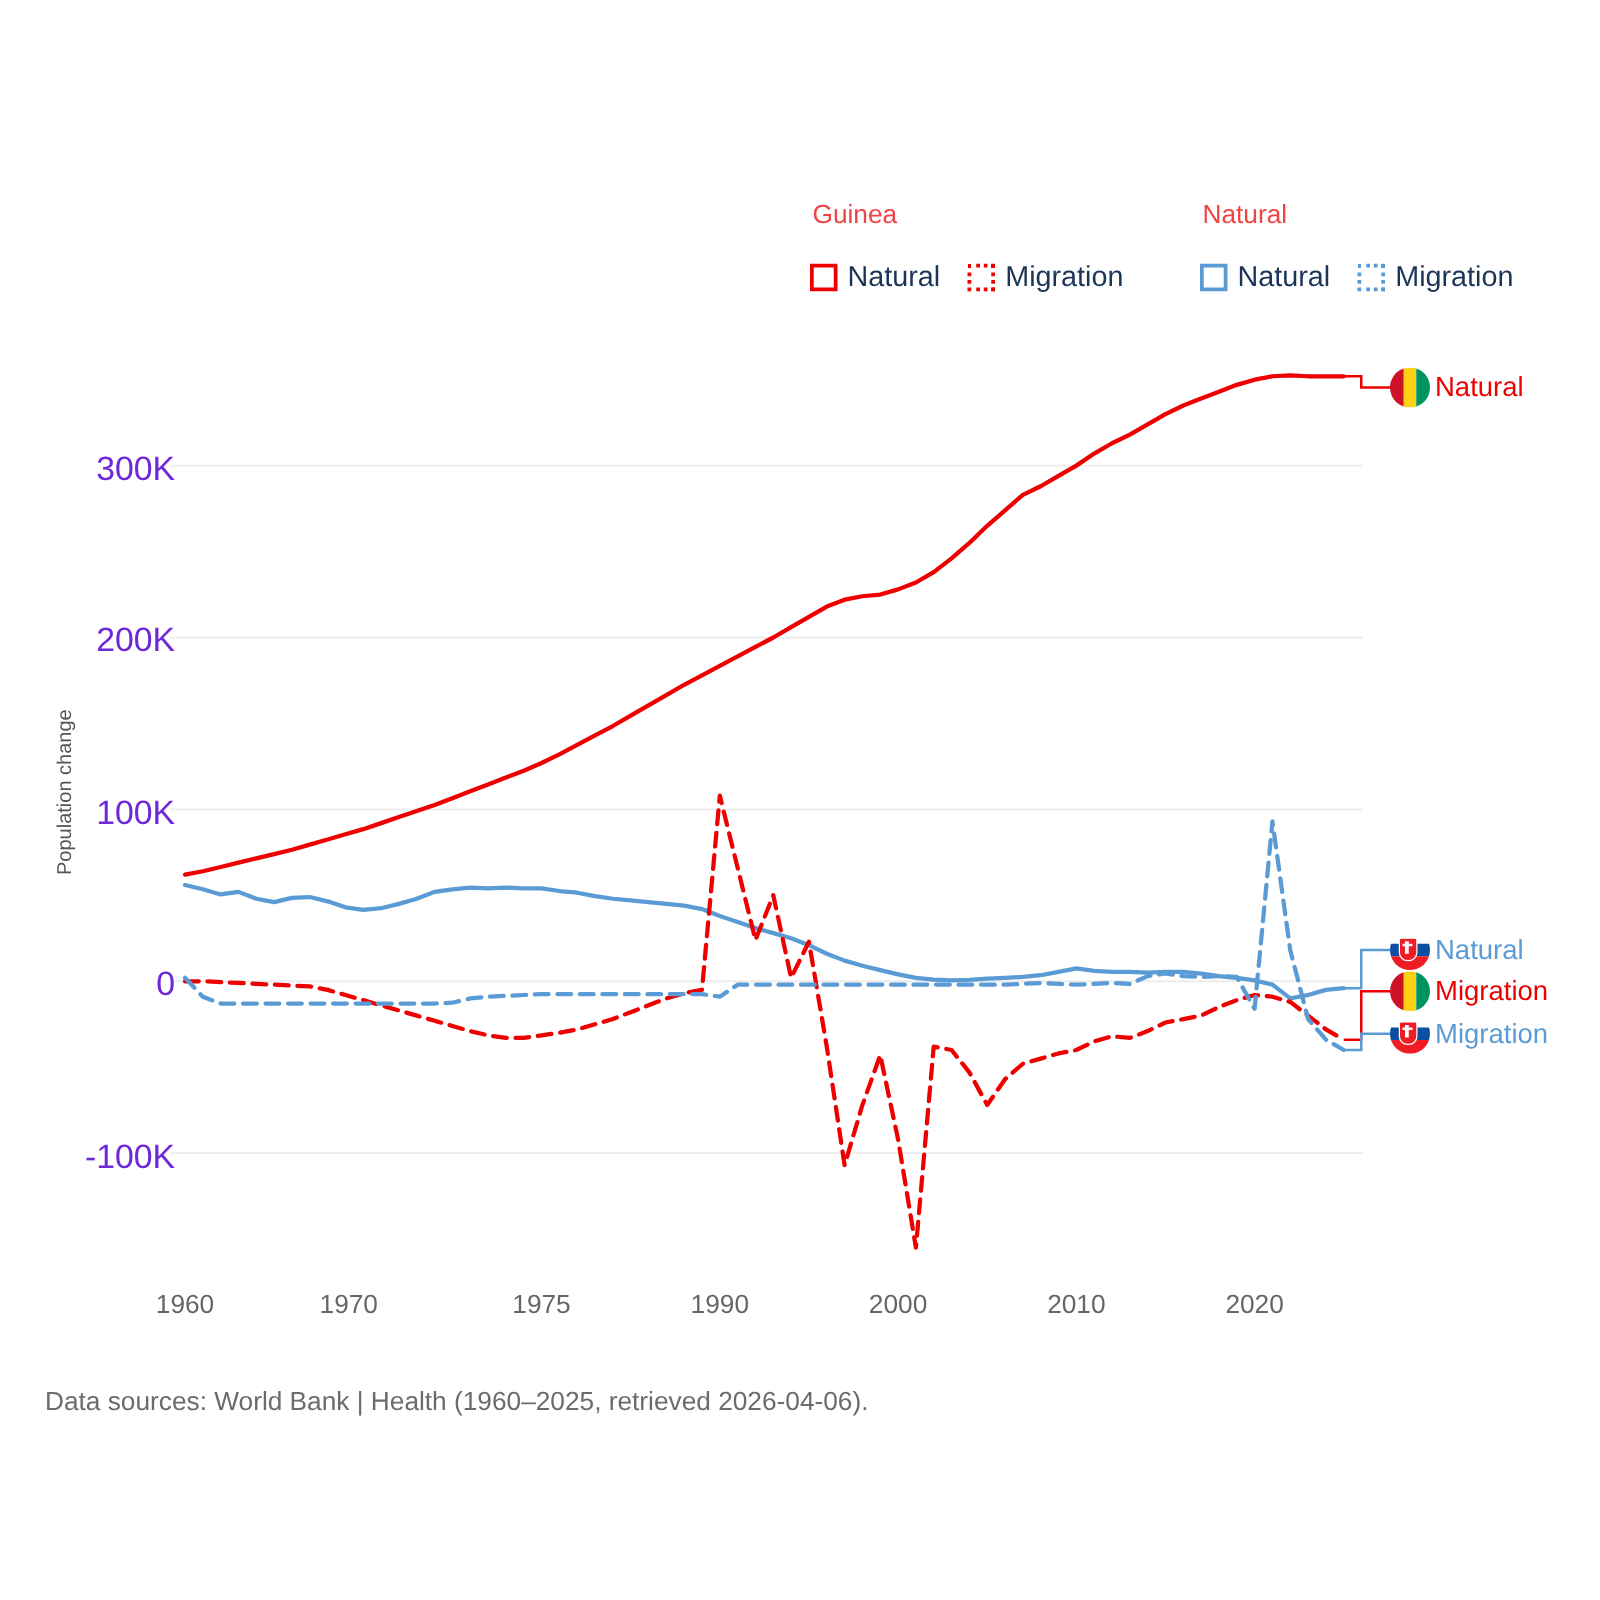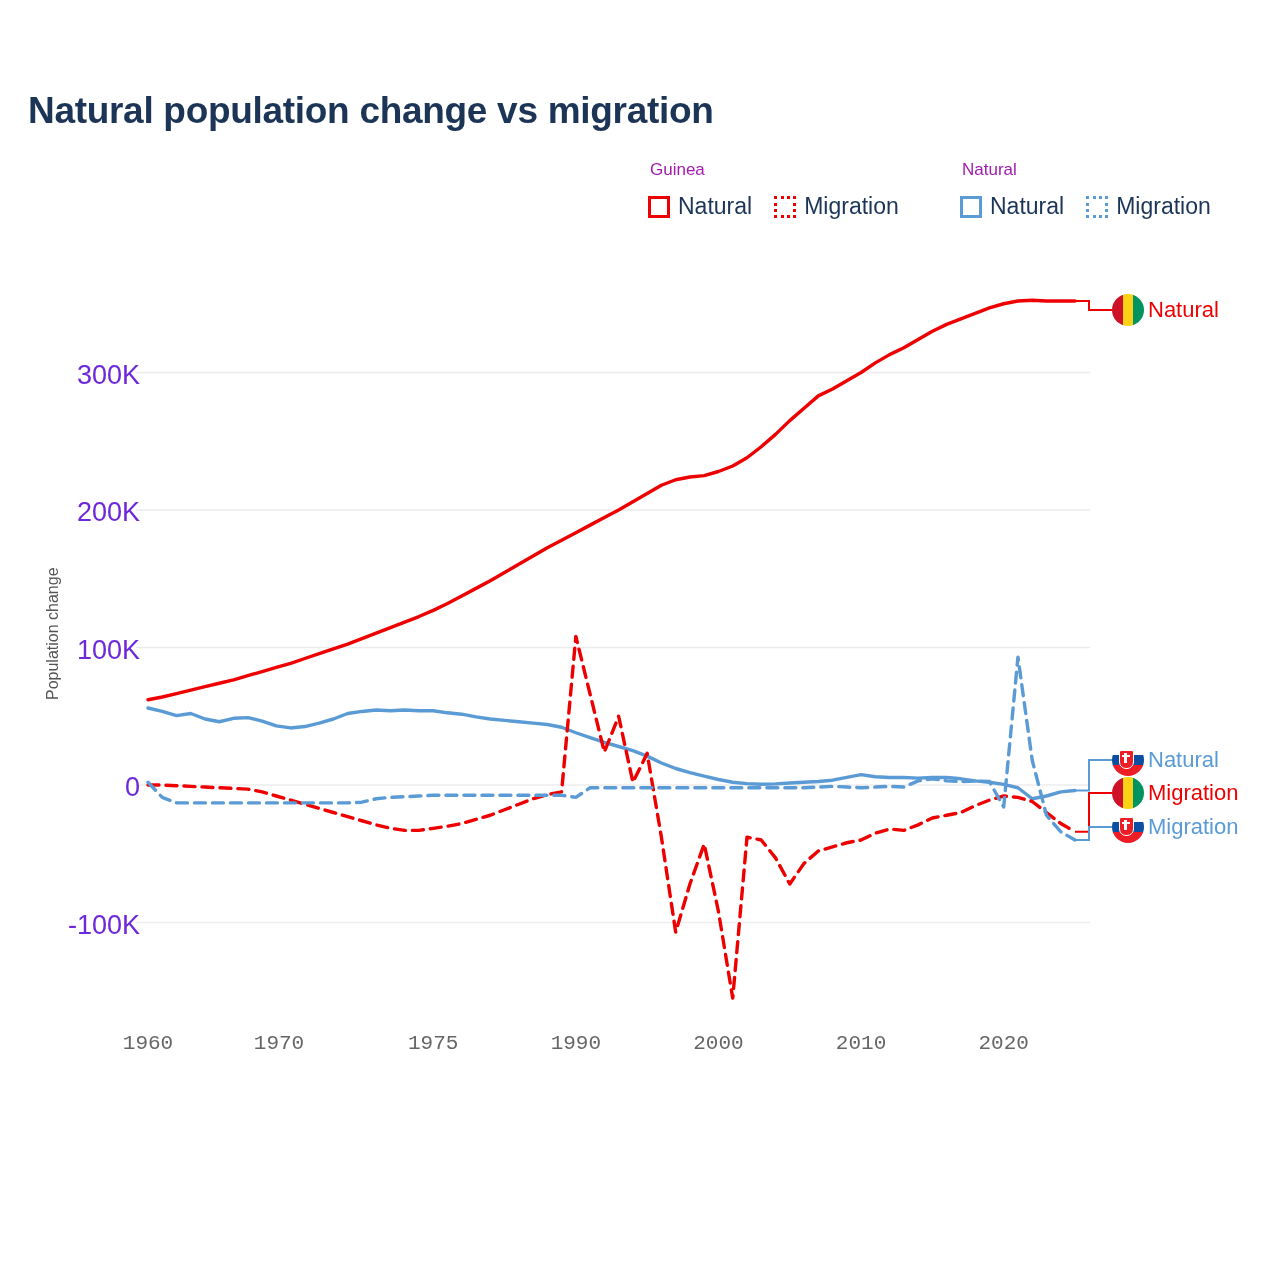--- a/index.html
+++ b/index.html
@@ -14,21 +14,21 @@
   .title{
     position:absolute;left:28px;top:90px;
     font-size:37px;font-weight:bold;color:#1c3557;
     letter-spacing:-0.3px;white-space:nowrap;
   }
   .legend{position:absolute;left:0;top:160px;width:1280px;height:82px;}
   .legend-group{position:absolute;top:0;}
   .legend-group.guinea{left:648px;}
   .legend-group.slovakia{left:960px;}
   .legend-country{
-    font-size:17px;color:#a21caf;margin:0 0 13px 2px;white-space:nowrap;
+    font-size:21px;color:#ef4444;margin:0 0 24px 2px;white-space:nowrap;
   }
   .legend-items{display:flex;align-items:center;gap:22px;}
   .legend-item{display:flex;align-items:center;gap:8px;}
   .swatch{width:22px;height:22px;background:#fff;box-sizing:border-box;}
   .sw-red-solid{border:3px solid #ee0000;}
   .sw-red-dot{border:3px dotted #ee0000;}
   .sw-blue-solid{border:3px solid #5b9bd5;}
   .sw-blue-dot{border:3px dotted #5b9bd5;}
   .legend-label{font-size:23px;color:#1c3557;white-space:nowrap;}
 
@@ -40,21 +40,20 @@
   }
   .ytick{
     position:absolute;right:0;font-size:27px;color:#6d28d9;
     text-align:center;white-space:nowrap;transform:translateY(-13px);
   }
   .ytick-wrap{position:absolute;left:0;width:140px;}
   .xtick{
     position:absolute;font-size:21px;color:#666;
     text-align:center;white-space:nowrap;transform:translateX(-50%);
     top:1032px;
-    font-family:Liberation Mono, monospace;
   }
   svg.plot{position:absolute;left:0;top:0;}
 
   .endlabel{
     position:absolute;font-size:22px;white-space:nowrap;
   }
   .endlabel.red{color:#ee0000;}
   .endlabel.blue{color:#5b9bd5;}
   .flag{
     position:absolute;width:32px;height:32px;border-radius:50%;
@@ -87,21 +86,20 @@
     position:absolute;left:36px;font-size:21px;color:#6b6b6b;white-space:nowrap;
   }
   .footer.l1{top:1110px;}
   .footer.l2{top:1150px;}
 </style>
 </head>
 <body>
 
 <div id="chart-root">
 
-  <div class="title">Natural population change vs migration</div>
 
   <div class="legend">
     <div class="legend-group guinea">
       <div class="legend-country">Guinea</div>
       <div class="legend-items">
         <div class="legend-item">
           <span class="swatch sw-red-solid"></span>
           <span class="legend-label">Natural</span>
         </div>
         <div class="legend-item">
@@ -192,14 +190,15 @@
       <div class="endlabel red" style="left: 1148px; top: 780px;">Migration</div>
       <div class="flag flag-slovakia" style="left: 1112px; top: 811px;">
         <i></i>
         <i></i>
         <i></i>
         <span class="shield"></span>
       </div>
       <div class="endlabel blue" style="left: 1148px; top: 814px;">Migration</div>
     </div>
 
+  <div class="footer l1">Data sources: World Bank | Health (1960–2025, retrieved 2026-04-06).</div>
 
 </div>
 
 </body></html>

